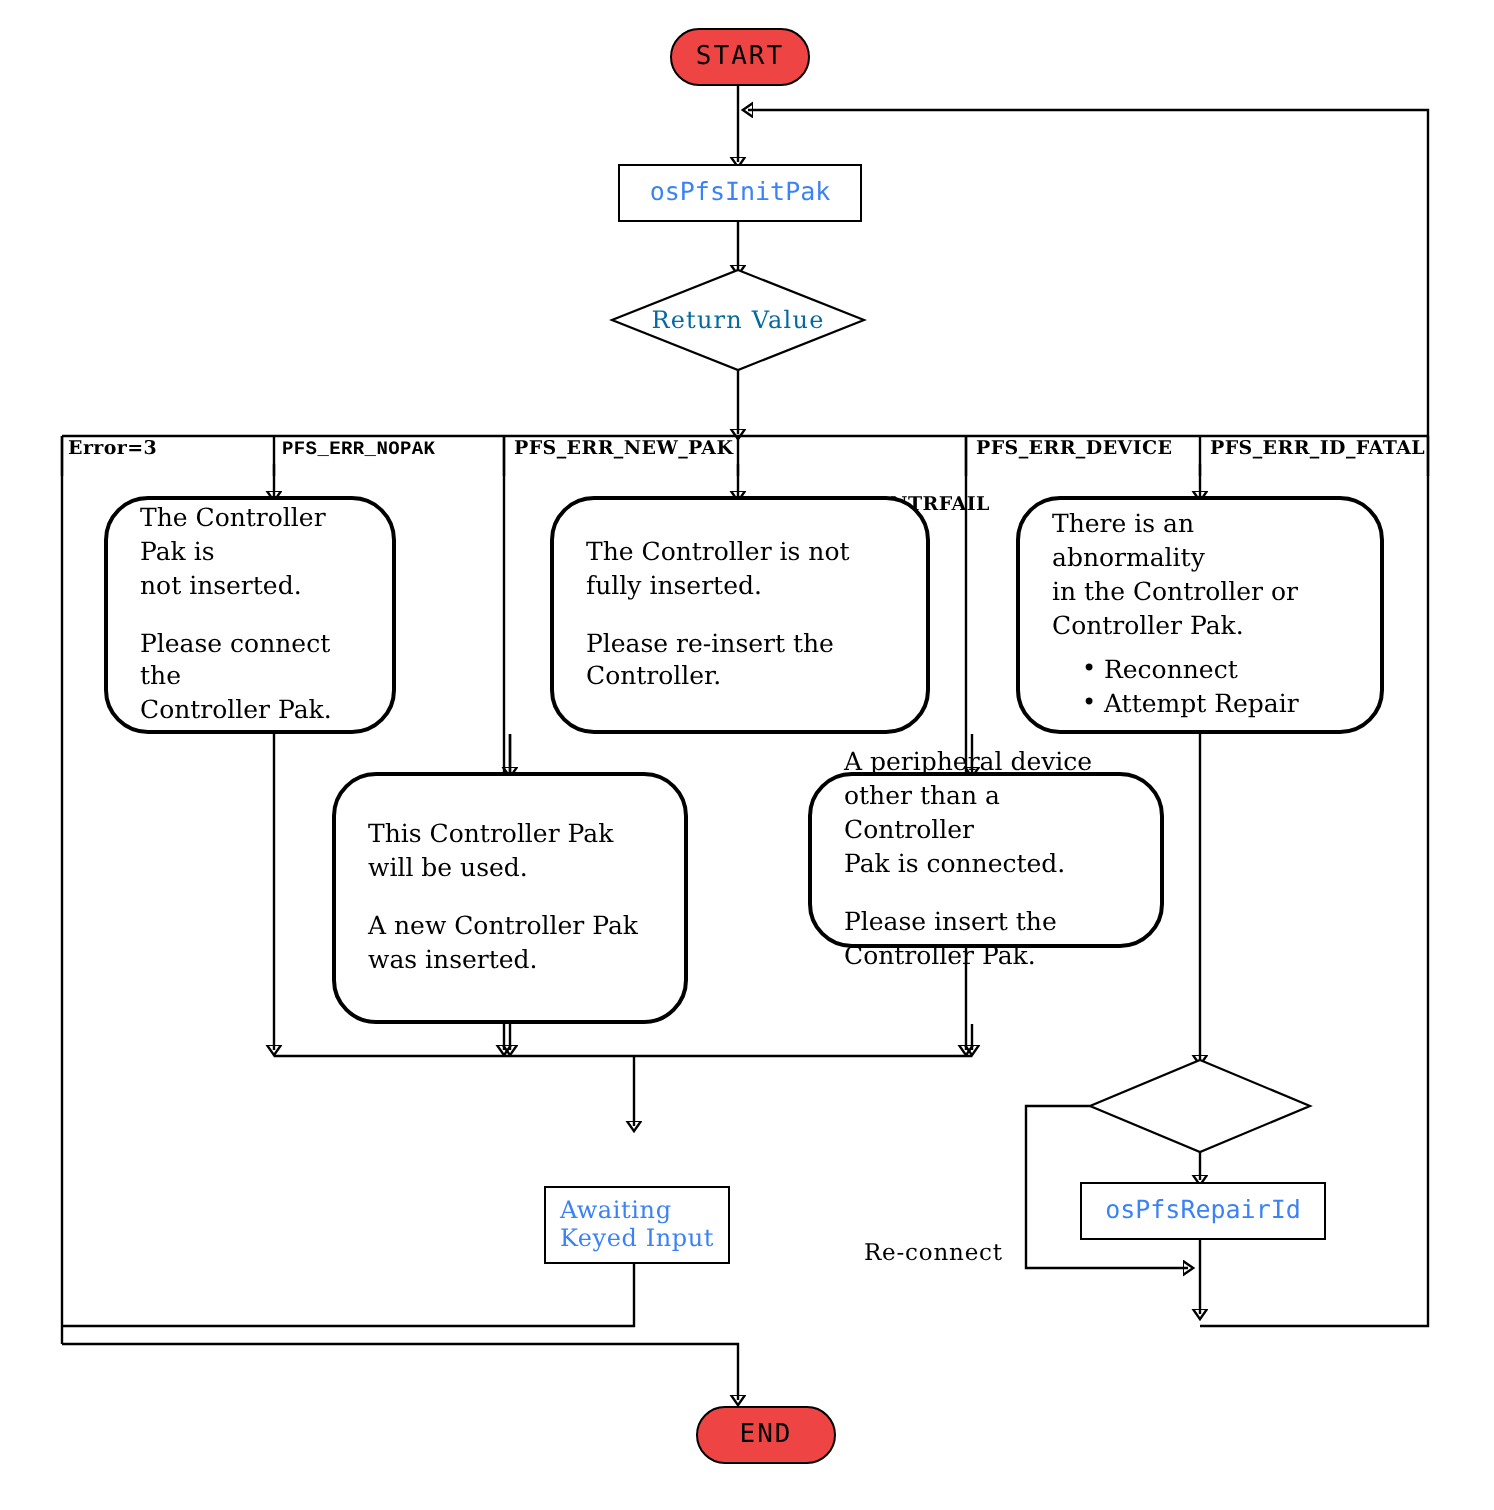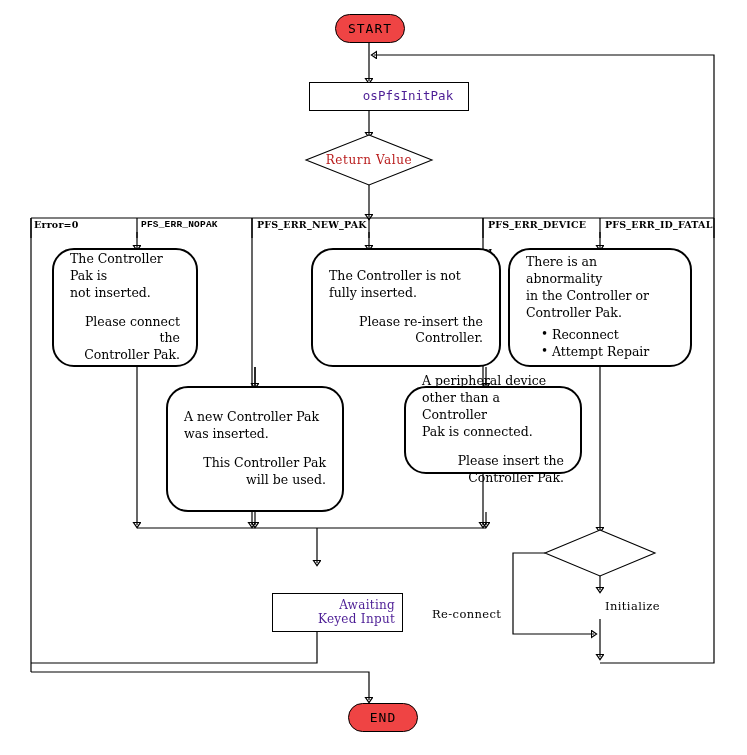--- a/index.html
+++ b/index.html
@@ -45,24 +45,23 @@
   
   .proc {
     position: absolute;
     border: 1.2px solid #000;
     background: #fff;
     display: flex;
     align-items: center;
     justify-content: center;
     font-family: "DejaVu Sans Mono", monospace;
     font-size: 12.5px;
-    color: #4c1d95;
-    text-align: right;
+    color: #3b82f6;
+    text-align: left;
     line-height: 1.15;
-    padding-left: 38px;
   }
   .proc.small-serif {
     font-family: "DejaVu Serif", serif;
     font-size: 12px;
     letter-spacing: 0.3px;
   }
   
   .display-box {
     position: absolute;
     border: 2.4px solid #000;
@@ -76,21 +75,20 @@
     padding: 14px 16px;
     display: flex;
     flex-direction: column;
     justify-content: center;
   }
   .display-box .para {
     white-space: pre-line;
   }
   .display-box .para + .para {
     margin-top: 12px;
-    text-align: right;
   }
   .display-box ul {
     margin: 6px 0 0 0;
     padding-left: 26px;
     list-style: none;
   }
   .display-box li {
     position: relative;
     line-height: 1.35;
   }
@@ -118,21 +116,21 @@
   }
   .diamond .dlabel {
     position: absolute;
     left: 0; top: 0; right: 0; bottom: 0;
     display: flex;
     align-items: center;
     justify-content: center;
     font-family: "DejaVu Serif", serif;
     font-size: 12px;
     letter-spacing: 0.6px;
-    color: #b91c1c;
+    color: #0369a1;
     white-space: nowrap;
   }
   
   .branch-label {
     position: absolute;
     font-family: "DejaVu Serif", serif;
     font-size: 9.5px;
     font-weight: bold;
     letter-spacing: 0.2px;
     color: #000;
@@ -230,77 +228,80 @@
     <span>osPfsInitPak</span>
   </div>
 
   <div class="diamond" style="left:306px; top:135px; width:126px; height:50px;">
     <svg width="126" height="50" viewBox="0 0 126 50">
       <polygon points="63,0 126,25 63,50 0,25"></polygon>
     </svg>
     <div class="dlabel">Return Value</div>
   </div>
 
-  <div class="branch-label" style="left:34px; top:219px;">Error=0</div>
+  <div class="branch-label" style="left:34px; top:219px;">Error=3</div>
   <div class="branch-label" style="left:141px; top:219px;font-family:Liberation Mono, monospace;">PFS_ERR_NOPAK</div>
   <div class="branch-label" style="left:257px; top:219px;">PFS_ERR_NEW_PAK</div>
   <div class="branch-label" style="left:374px; top:219px;margin-top:28px;">PFS_ERR_CONTRFAIL</div>
   <div class="branch-label" style="left:488px; top:219px;">PFS_ERR_DEVICE</div>
   <div class="branch-label" style="left:605px; top:219px;">PFS_ERR_ID_FATAL</div>
 
   <div class="display-box" style="left:52px; top:248px; width:146px; height:119px;">
     <div class="para">The Controller Pak is
 not inserted.</div>
     <div class="para">Please connect the
 Controller  Pak.</div>
   </div>
 
-  <div class="display-box" style="left:275px; top:248px; width:190px; height:119px;margin-left:36px;">
+  <div class="display-box" style="left:275px; top:248px; width:190px; height:119px;">
     <div class="para">The Controller is not
 fully inserted.</div>
     <div class="para">Please re-insert the
 Controller.</div>
   </div>
 
   <div class="display-box" style="left:508px; top:248px; width:184px; height:119px;">
     <div class="para">There is an abnormality
 in the Controller or
 Controller  Pak.</div>
     <ul>
       <li>Reconnect</li>
       <li>Attempt Repair</li>
     </ul>
   </div>
 
   <div class="display-box" style="left:166px; top:386px; width:178px; height:126px;">
+    <div class="para">This Controller Pak
+will be used.</div>
     <div class="para">A new Controller Pak
 was inserted.</div>
-    <div class="para">This Controller Pak
-will be used.</div>
   </div>
 
   <div class="display-box" style="left:404px; top:386px; width:178px; height:88px;">
     <div class="para">A peripheral device
 other than a Controller
 Pak is connected.</div>
     <div class="para">Please insert the
 Controller  Pak.</div>
   </div>
 
   <div class="proc small-serif" style="left:272px; top:593px; width:91px; height:37px; white-space:pre-line;">Awaiting
 Keyed Input</div>
 
   <div class="diamond" style="left:545px; top:530px; width:110px; height:46px;">
     <svg width="110" height="46" viewBox="0 0 110 46">
       <polygon points="55,0 110,23 55,46 0,23"></polygon>
     </svg>
     <div class="dlabel"></div>
   </div>
 
-  <div class="edge-label" style="left:432px; top:572px;">Re-connect</div>
+  <div class="edge-label" style="left:432px; top:584px;">Re-connect</div>
   <div class="edge-label" style="left:605px; top:564px;">Initialize</div>
 
+  <div class="proc" style="left:540px; top:591px; width:121px; height:27px;">
+    <span>osPfsRepairId</span>
+  </div>
 
   <div class="terminal" style="left:348px; top:703px; width:68px; height:27px;">
     <span>END</span>
   </div>
 
 </div>
 
 </body></html>

